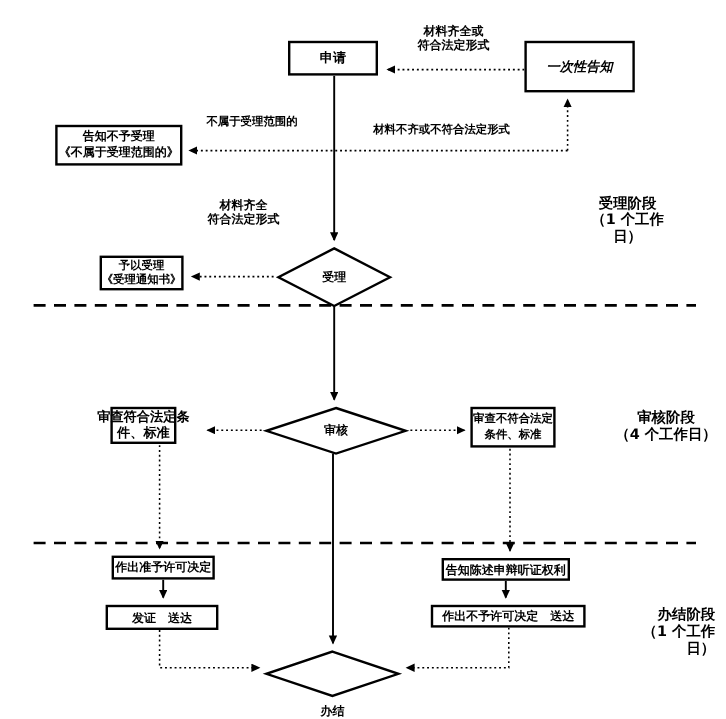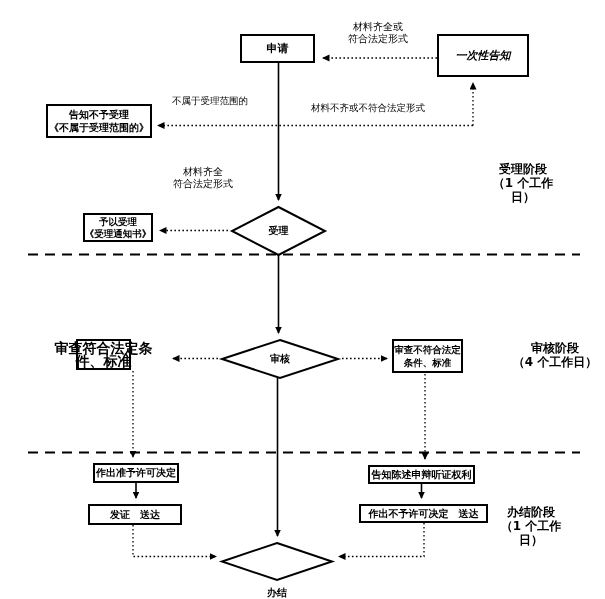--- a/index.html
+++ b/index.html
@@ -17,21 +17,21 @@
     border:2px solid #000;background:#fff;
     display:flex;flex-direction:column;align-items:center;justify-content:center;
     text-align:center;font-weight:bold;white-space:nowrap;
   }
   .dlabel{
     position:absolute;z-index:2;
     display:flex;align-items:center;justify-content:center;
     font-weight:bold;white-space:nowrap;
   }
   .lbl{
-    position:absolute;z-index:2;text-align:center;font-weight:normal;white-space:nowrap;
+    position:absolute;z-index:2;text-align:center;font-weight:bold;white-space:nowrap;
   }
   .stage{
     position:absolute;z-index:2;text-align:center;font-weight:bold;
     font-size:12px;line-height:14px;white-space:nowrap;
   }
   .solid{stroke:#000;stroke-width:1.6;fill:none;}
   .dotted{stroke:#000;stroke-width:1.3;fill:none;stroke-dasharray:1.6 2.4;}
   .dashedsep{stroke:#000;stroke-width:2.2;fill:none;stroke-dasharray:10 7;}
   .diamond{fill:#fff;stroke:#000;stroke-width:2;}
 </style>
@@ -83,21 +83,21 @@
   <div class="box" style="left:46px;top:104px;width:106px;height:34px;font-size:10px;line-height:13px;">
     <span>告知不予受理</span>
     <span>《不属于受理范围的》</span>
   </div>
 
   <div class="box" style="left:83px;top:213px;width:70px;height:29px;font-size:9.5px;line-height:12px;">
     <span>予以受理</span>
     <span>《受理通知书》</span>
   </div>
 
-  <div class="box" style="left:76px;top:339px;width:55px;height:31px;font-size:14px;line-height:12.5px;">
+  <div class="box" style="left:92px;top:339px;width:55px;height:31px;font-size:11px;line-height:12.5px;">
     <span>审查符合法定条</span>
     <span>件、标准</span>
   </div>
 
   <div class="box" style="left:93px;top:463px;width:86px;height:20px;font-size:10px;">
     <span>作出准予许可决定</span>
   </div>
 
   <div class="box" style="left:392px;top:339px;width:71px;height:34px;font-size:9.5px;line-height:13.5px;">
     <span>审查不符合法定</span>
@@ -148,19 +148,19 @@
     <div>受理阶段</div>
     <div>（1 个工作</div>
     <div>日）</div>
   </div>
 
   <div class="stage" style="left:505px;top:341px;width:100px;">
     <div>审核阶段</div>
     <div>（4 个工作日）</div>
   </div>
 
-  <div class="stage" style="left:486px;top:505px;width:90px;">
+  <div class="stage" style="left:506px;top:505px;width:90px;text-align:right;">
     <div>办结阶段</div>
     <div>（1 个工作</div>
     <div>日）</div>
   </div>
 
 </div>
 
 </body></html>

